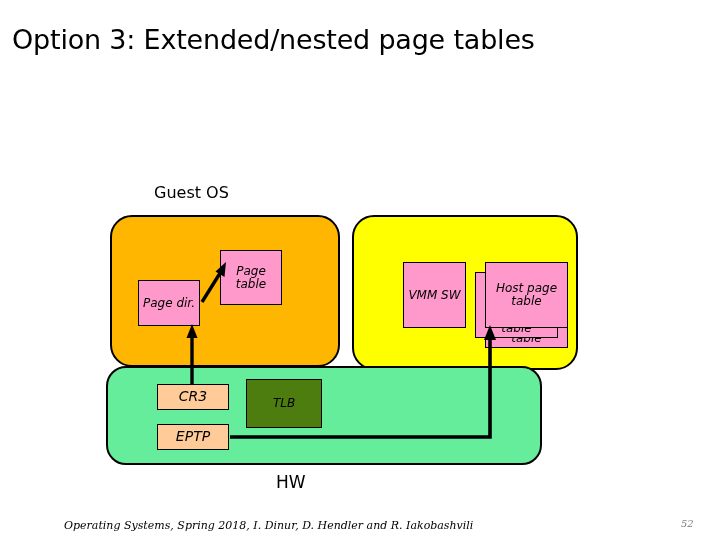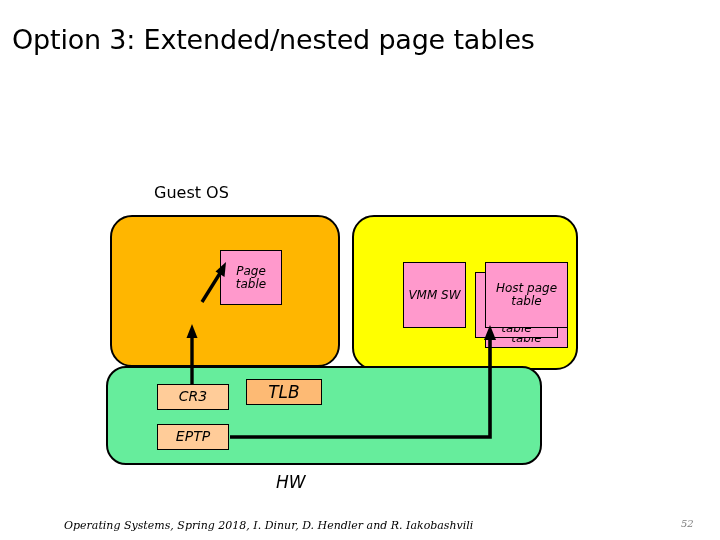--- a/index.html
+++ b/index.html
@@ -38,21 +38,20 @@
     color: #000000;
     white-space: nowrap;
   }
   #label-guest-os   { left: 154px; top: 183px; }
   #label-hypervisor { left: 391px; top: 183px; }
   #label-hw {
     position: absolute;
     left: 276px;
     top: 472px;
     font-family: "DejaVu Sans", sans-serif;
-    font-style: italic;
     font-size: 17px;
     color: #000000;
     text-align: center;
   }
 
   
   .container-box {
     position: absolute;
     border: 2px solid #000000;
     box-sizing: border-box;
@@ -146,23 +145,23 @@
   }
   #box-eptp {
     left: 157px; top: 424px;
     width: 72px; height: 26px;
     background: #FFCC99;
     font-size: 14px;
     z-index: 6;
   }
   #box-tlb {
     left: 246px; top: 379px;
-    width: 76px; height: 26px;
-    background: #fdba74;
-    font-size: 17px;
+    width: 76px; height: 49px;
+    background: #4d7c0f;
+    font-size: 12px;
     z-index: 6;
   }
   #box-cpu {
     left: 396px; top: 379px;
     width: 81px; height: 39px;
     background: #00A550;
     font-size: 16px;
     z-index: 6;
   }
 
@@ -200,20 +199,21 @@
 <body>
 
 <div id="slide">
 
   <div id="title">Option 3: Extended/nested page tables</div>
 
   <div class="zone-label" id="label-guest-os">Guest OS</div>
 
   <div class="container-box" id="box-guest-os"></div>
 
+  <div class="inner-box pink" id="box-page-dir">Page dir.</div>
 
   <div class="inner-box pink" id="box-page-table">Page table</div>
 
 
   <div class="container-box" id="box-hypervisor"></div>
 
   <div class="inner-box pink" id="box-host-pt-3">table</div>
 
   <div class="inner-box pink" id="box-host-pt-2">table</div>
 

